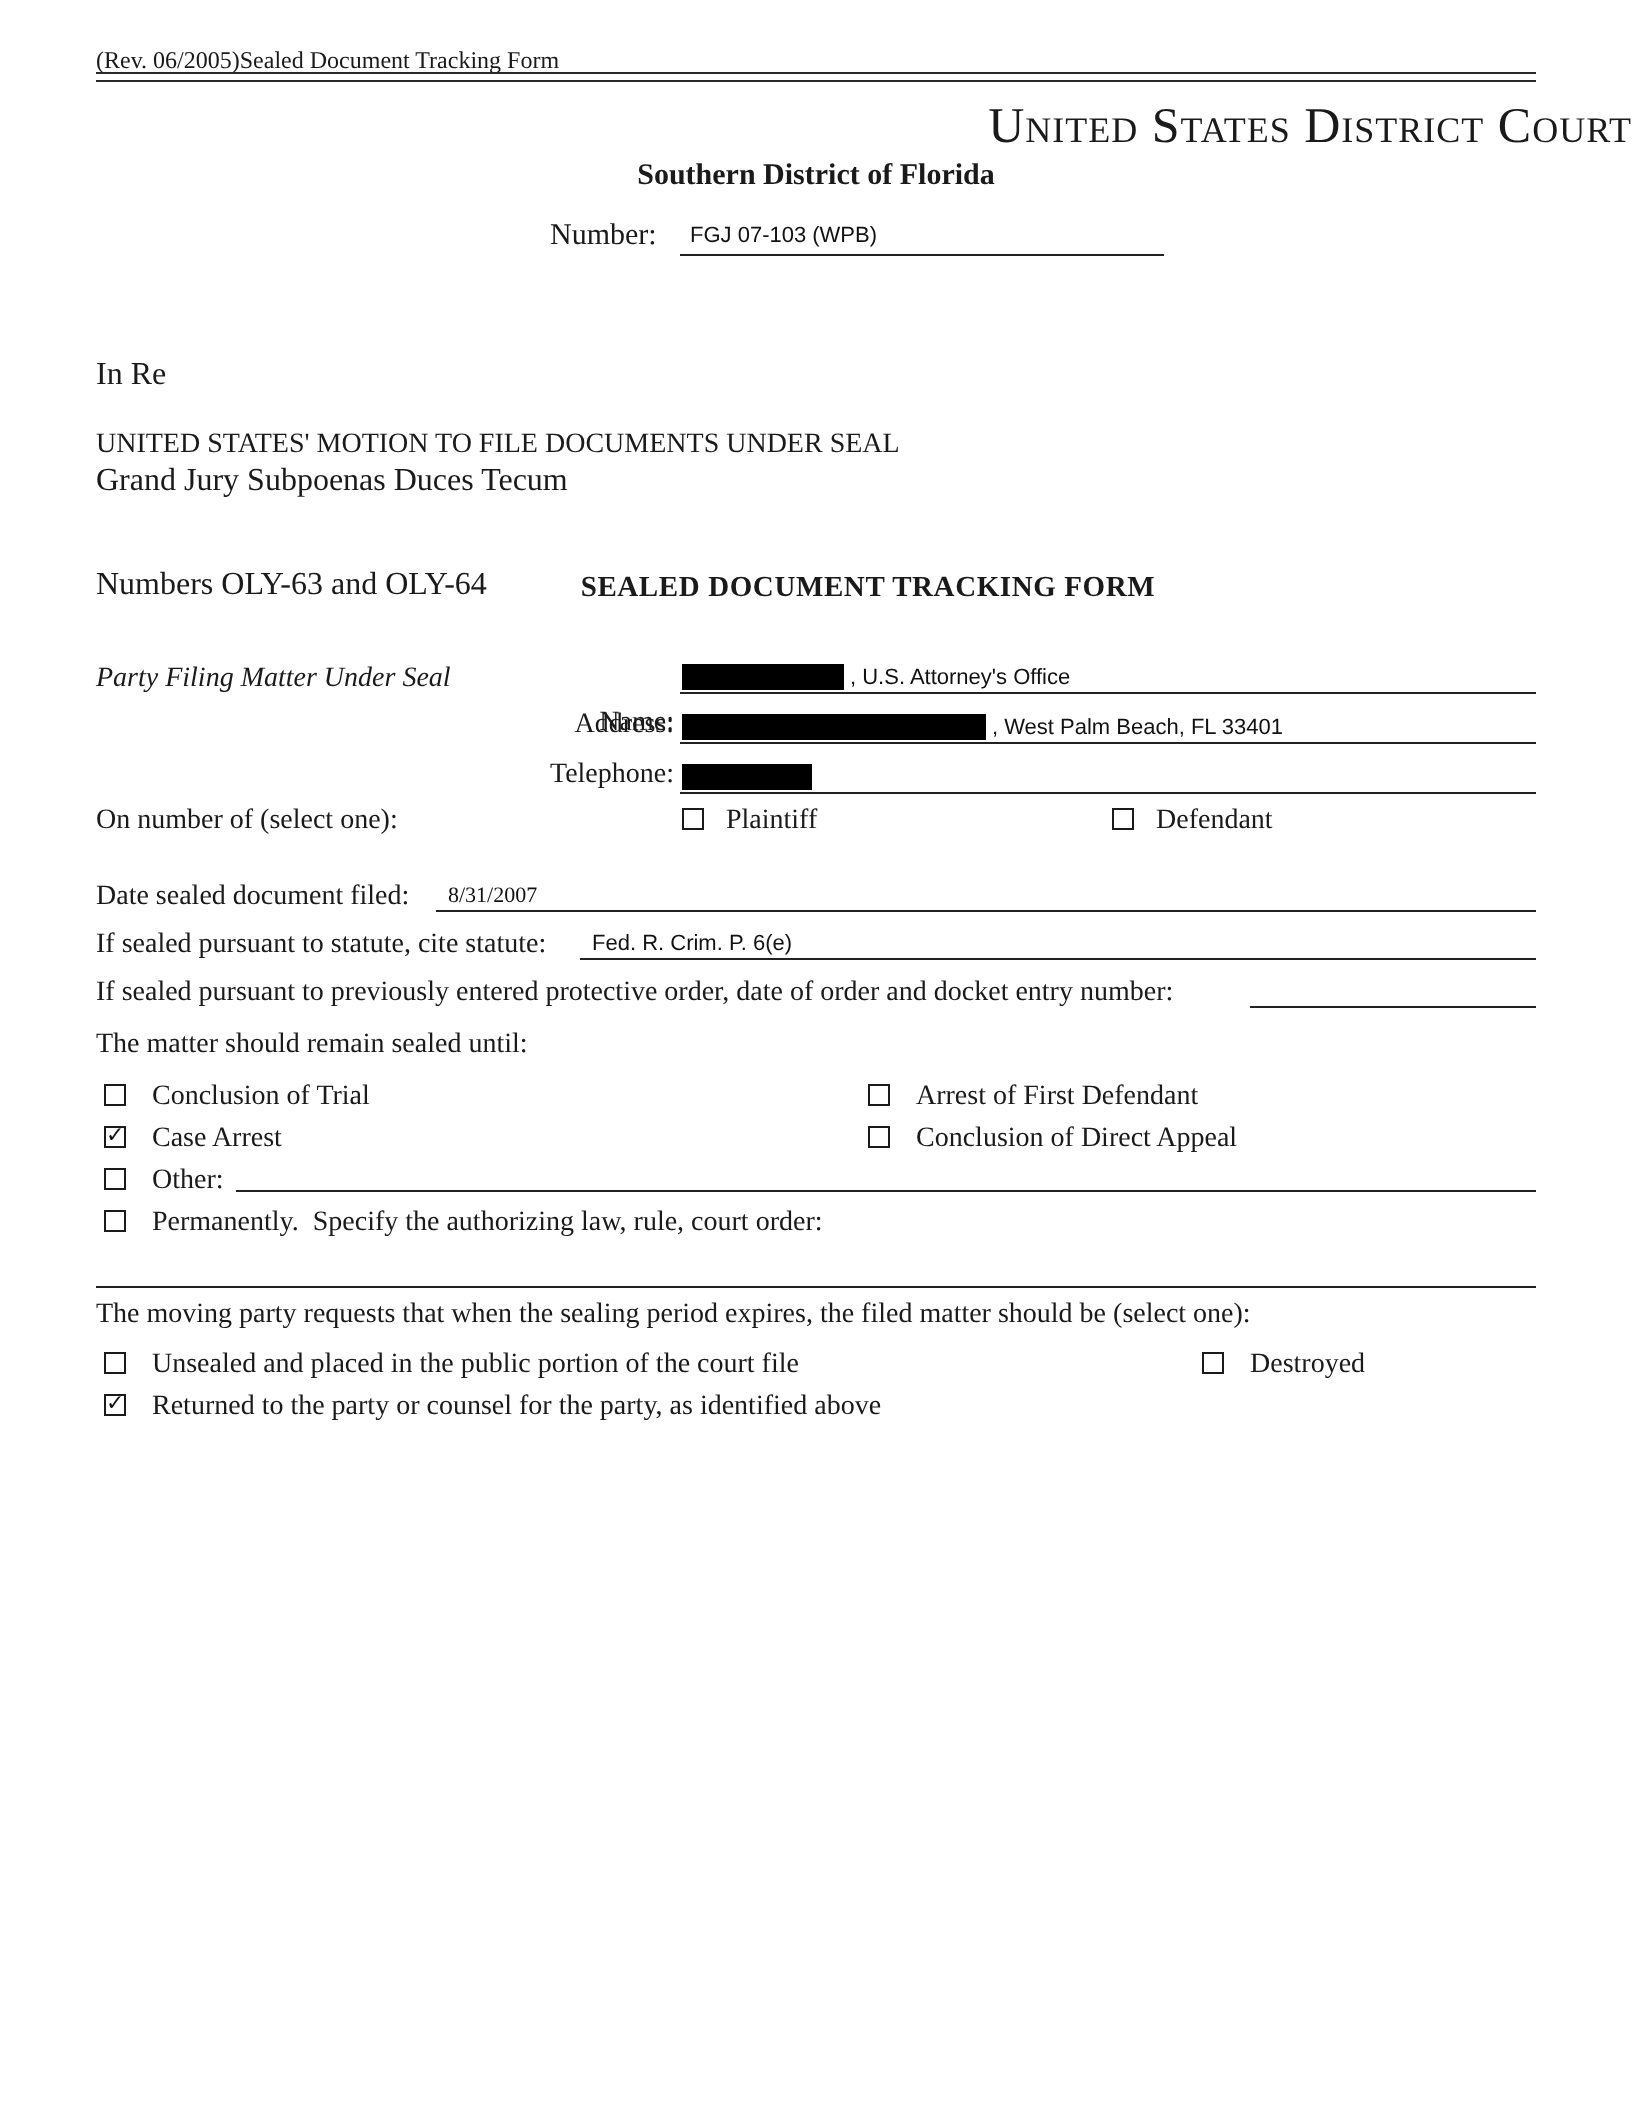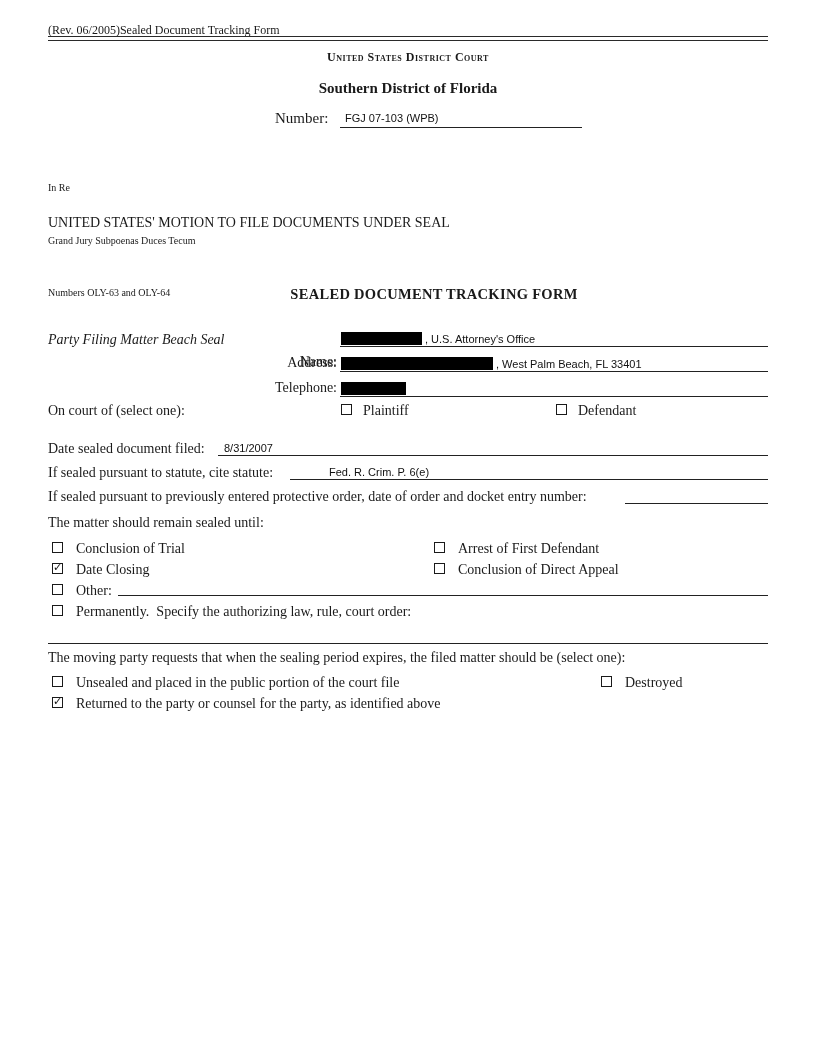--- a/index.html
+++ b/index.html
@@ -11,48 +11,48 @@
   .fill{position:absolute;font-family:"Liberation Sans","DejaVu Sans",sans-serif;
         font-size:11px;white-space:pre;color:#111;}
   .uline{position:absolute;height:0;border-top:1.4px solid #222;}
   .redact{position:absolute;height:13px;background:#000;}
   .cb{position:absolute;width:9px;height:9px;border:1.6px solid #1a1a1a;background:#fff;}
   .cb.checked::after{content:"\2713";position:absolute;left:0px;top:-3px;
         font-family:"DejaVu Sans",sans-serif;font-size:11px;font-weight:bold;color:#111;}
   
   .rev{left:48px;top:23px;}
   .rule2{left:48px;top:36px;width:720px;height:2.5px;border-top:1.5px solid #2a2a2a;border-bottom:1.5px solid #2a2a2a;}
-  .court{left:0;width:816px;top:50px;text-align:center;font-weight:bold;font-size:12px;
+  .court{left:0;width:816px;top:50px;text-align:right;font-weight:normal;font-size:25px;
          font-variant:small-caps;letter-spacing:.5px;}
   .district{left:0;width:816px;top:80px;text-align:center;font-weight:bold;font-size:15px;}
   .numlab{left:275px;top:109px;font-size:15px;}
   .numval{left:345px;top:112px;}
   .numline{left:340px;top:127px;width:242px;}
   
-  .caption{left:48px;top:144px;font-size:10px;line-height:17.5px;white-space:pre;}
+  .caption{left:48px;top:144px;font-size:16px;line-height:17.5px;white-space:pre;}
   .motion{left:48px;top:214px;}
   
   .ftitle{left:52px;width:764px;top:286px;text-align:center;font-weight:bold;font-size:14.5px;letter-spacing:.3px;}
   .party{left:48px;top:331px;font-style:italic;}
   .flab{position:absolute;left:48px;width:289px;text-align:right;font-size:14px;white-space:pre;}
   .y-name{top:330px;margin-top:24px;} .y-addr{top:355px;} .y-tel{top:380px;}
   .ln-name{left:340px;top:346px;width:428px;}
   .ln-addr{left:340px;top:371px;width:428px;}
   .ln-tel{left:340px;top:396px;width:428px;}
   .rx-name{left:341px;top:332px;width:81px;}
   .rx-addr{left:341px;top:357px;width:152px;}
   .rx-tel{left:341px;top:382px;width:65px;}
   .val-name{left:425px;top:333px;}
   .val-addr{left:496px;top:358px;}
   .behalf{left:48px;top:402px;}
   .cb-pl{left:341px;top:404px;} .lb-pl{left:363px;top:402px;}
   .cb-df{left:556px;top:404px;} .lb-df{left:578px;top:402px;}
   
-  .lab-date{left:48px;top:440px;} .val-date{left:224px;top:442px;} .ln-date{left:218px;top:455px;width:550px;}
-  .lab-stat{left:48px;top:464px;} .val-stat{left:296px;top:466px;margin-left:33px;} .ln-stat{left:290px;top:479px;width:478px;}
+  .lab-date{left:48px;top:440px;} .val-date{left:224px;top:442px;font-family:Liberation Serif, serif;} .ln-date{left:218px;top:455px;width:550px;}
+  .lab-stat{left:48px;top:464px;} .val-stat{left:296px;top:466px;} .ln-stat{left:290px;top:479px;width:478px;}
   .lab-prot{left:48px;top:488px;} .ln-prot{left:625px;top:503px;width:143px;}
   .lab-seal{left:48px;top:514px;}
   
   .cb-r1a{left:52px;top:542px;} .lb-r1a{left:76px;top:540px;}
   .cb-r1b{left:434px;top:542px;} .lb-r1b{left:458px;top:540px;}
   .cb-r2a{left:52px;top:563px;} .lb-r2a{left:76px;top:561px;}
   .cb-r2b{left:434px;top:563px;} .lb-r2b{left:458px;top:561px;}
   .cb-r3{left:52px;top:584px;}  .lb-r3{left:76px;top:582px;}
   .ln-other{left:118px;top:595px;width:650px;}
   .cb-r4{left:52px;top:605px;}  .lb-r4{left:76px;top:603px;}
@@ -84,37 +84,37 @@
 
   <div class="abs caption">
     <div>In Re</div>
     <div>Grand Jury Subpoenas Duces Tecum</div>
     <div>Numbers OLY-63 and OLY-64</div>
   </div>
   <div class="t motion">UNITED STATES' MOTION TO FILE DOCUMENTS UNDER SEAL</div>
 
   <div class="abs ftitle">SEALED DOCUMENT TRACKING FORM</div>
 
-  <div class="t party">Party Filing Matter Beach Seal</div>
+  <div class="t party">Party Filing Matter Under Seal</div>
 
   <div class="flab y-name">Name:</div>
   <div class="uline ln-name"></div>
   <div class="redact rx-name"></div>
   <div class="fill val-name">, U.S. Attorney's Office</div>
 
   <div class="flab y-addr">Address:</div>
   <div class="uline ln-addr"></div>
   <div class="redact rx-addr"></div>
   <div class="fill val-addr">, West Palm Beach, FL 33401</div>
 
   <div class="flab y-tel">Telephone:</div>
   <div class="uline ln-tel"></div>
   <div class="redact rx-tel"></div>
 
-  <div class="t behalf">On court of (select one):</div>
+  <div class="t behalf">On number of (select one):</div>
   <div class="cb cb-pl"></div>
   <div class="t lb-pl">Plaintiff</div>
   <div class="cb cb-df"></div>
   <div class="t lb-df">Defendant</div>
 
   <div class="t lab-date">Date sealed document filed:</div>
   <div class="fill val-date">8/31/2007</div>
   <div class="uline ln-date"></div>
 
   <div class="t lab-stat">If sealed pursuant to statute, cite statute:</div>
@@ -125,21 +125,21 @@
   <div class="uline ln-prot"></div>
 
   <div class="t lab-seal">The matter should remain sealed until:</div>
 
   <div class="cb cb-r1a"></div>
   <div class="t lb-r1a">Conclusion of Trial</div>
   <div class="cb cb-r1b"></div>
   <div class="t lb-r1b">Arrest of First Defendant</div>
 
   <div class="cb cb-r2a checked"></div>
-  <div class="t lb-r2a">Date Closing</div>
+  <div class="t lb-r2a">Case Arrest</div>
   <div class="cb cb-r2b"></div>
   <div class="t lb-r2b">Conclusion of Direct Appeal</div>
 
   <div class="cb cb-r3"></div>
   <div class="t lb-r3">Other:</div>
   <div class="uline ln-other"></div>
 
   <div class="cb cb-r4"></div>
   <div class="t lb-r4">Permanently.  Specify the authorizing law, rule, court order:</div>
   <div class="uline ln-perm"></div>

